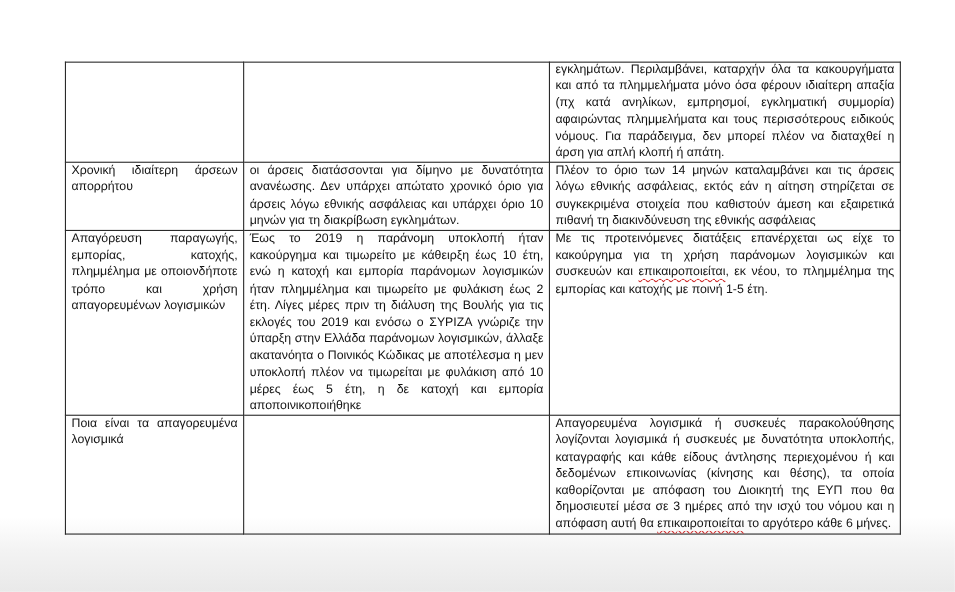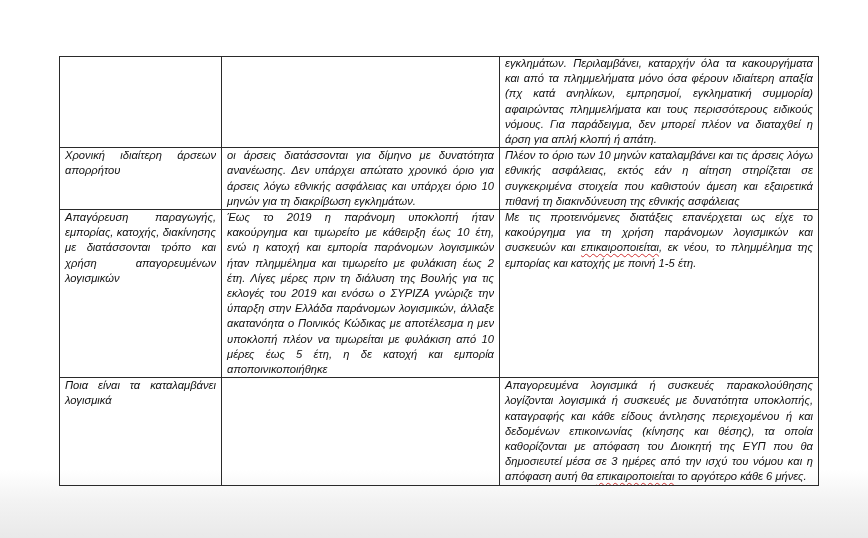--- a/index.html
+++ b/index.html
@@ -24,21 +24,20 @@
     }
     table.doc-table {
       position: absolute;
       left: 59px;
       top: 56px;
       border-collapse: collapse;
       table-layout: fixed;
       width: 759px;
       font-size: 11.2px;
       line-height: 15.2px;
-      font-style: italic;
     }
     table.doc-table td {
       border: 1px solid #2a2a2a;
       vertical-align: top;
       padding: 0 5px 0 5px;
       text-align: justify;
       text-align-last: left;
       overflow: hidden;
     }
     col.c1 { width: 162px; }
@@ -86,39 +85,39 @@
       </tr>
 
       <tr class="r1">
         <td>
           <span class="cell-text">Χρονική ιδιαίτερη άρσεων απορρήτου</span>
         </td>
         <td>
           <span class="cell-text">οι άρσεις διατάσσονται για δίμηνο με δυνατότητα ανανέωσης. Δεν υπάρχει απώτατο χρονικό όριο για άρσεις λόγω εθνικής ασφάλειας και υπάρχει όριο 10 μηνών για τη διακρίβωση εγκλημάτων.</span>
         </td>
         <td>
-          <span class="cell-text">Πλέον το όριο των 10 μηνών καταλαμβάνει και τις άρσεις λόγω εθνικής ασφάλειας, εκτός εάν η αίτηση στηρίζεται σε συγκεκριμένα στοιχεία που καθιστούν άμεση και εξαιρετικά πιθανή τη διακινδύνευση της εθνικής ασφάλειας</span>
+          <span class="cell-text">Πλέον το όριο των 14 μηνών καταλαμβάνει και τις άρσεις λόγω εθνικής ασφάλειας, εκτός εάν η αίτηση στηρίζεται σε συγκεκριμένα στοιχεία που καθιστούν άμεση και εξαιρετικά πιθανή τη διακινδύνευση της εθνικής ασφάλειας</span>
         </td>
       </tr>
 
       <tr class="r2">
         <td>
-          <span class="cell-text">Απαγόρευση παραγωγής, εμπορίας, κατοχής, διακίνησης με διατάσσονται τρόπο και χρήση απαγορευμένων λογισμικών</span>
+          <span class="cell-text">Απαγόρευση παραγωγής, εμπορίας, κατοχής, πλημμέλημα με οποιονδήποτε τρόπο και χρήση απαγορευμένων λογισμικών</span>
         </td>
         <td>
           <span class="cell-text">Έως το 2019 η παράνομη υποκλοπή ήταν κακούργημα και τιμωρείτο με κάθειρξη έως 10 έτη, ενώ η κατοχή και εμπορία παράνομων λογισμικών ήταν πλημμέλημα και τιμωρείτο με φυλάκιση έως 2 έτη. Λίγες μέρες πριν τη διάλυση της Βουλής για τις εκλογές του 2019 και ενόσω ο ΣΥΡΙΖΑ γνώριζε την ύπαρξη στην Ελλάδα παράνομων λογισμικών, άλλαξε ακατανόητα ο Ποινικός Κώδικας με αποτέλεσμα η μεν υποκλοπή πλέον να τιμωρείται με φυλάκιση από 10 μέρες έως 5 έτη, η δε κατοχή και εμπορία αποποινικοποιήθηκε</span>
         </td>
         <td>
           <span class="cell-text"><span>Με τις προτεινόμενες διατάξεις επανέρχεται ως είχε το κακούργημα για τη χρήση παράνομων λογισμικών και συσκευών και </span><span class="spell">επικαιροποιείται</span><span>, εκ νέου, το πλημμέλημα της εμπορίας και κατοχής με ποινή 1-5 έτη.</span></span>
         </td>
       </tr>
 
       <tr class="r3">
         <td>
-          <span class="cell-text">Ποια είναι τα καταλαμβάνει λογισμικά</span>
+          <span class="cell-text">Ποια είναι τα απαγορευμένα λογισμικά</span>
         </td>
         <td>
           <span class="cell-text"></span>
         </td>
         <td>
           <span class="cell-text"><span>Απαγορευμένα λογισμικά ή συσκευές παρακολούθησης λογίζονται λογισμικά ή συσκευές με δυνατότητα υποκλοπής, καταγραφής και κάθε είδους άντλησης περιεχομένου ή και δεδομένων επικοινωνίας (κίνησης και θέσης), τα οποία καθορίζονται με απόφαση του Διοικητή της ΕΥΠ που θα δημοσιευτεί μέσα σε 3 ημέρες από την ισχύ του νόμου και η απόφαση αυτή θα </span><span class="spell">επικαιροποιείται</span><span> το αργότερο κάθε 6 μήνες.</span></span>
         </td>
       </tr>
 
     </tbody>

